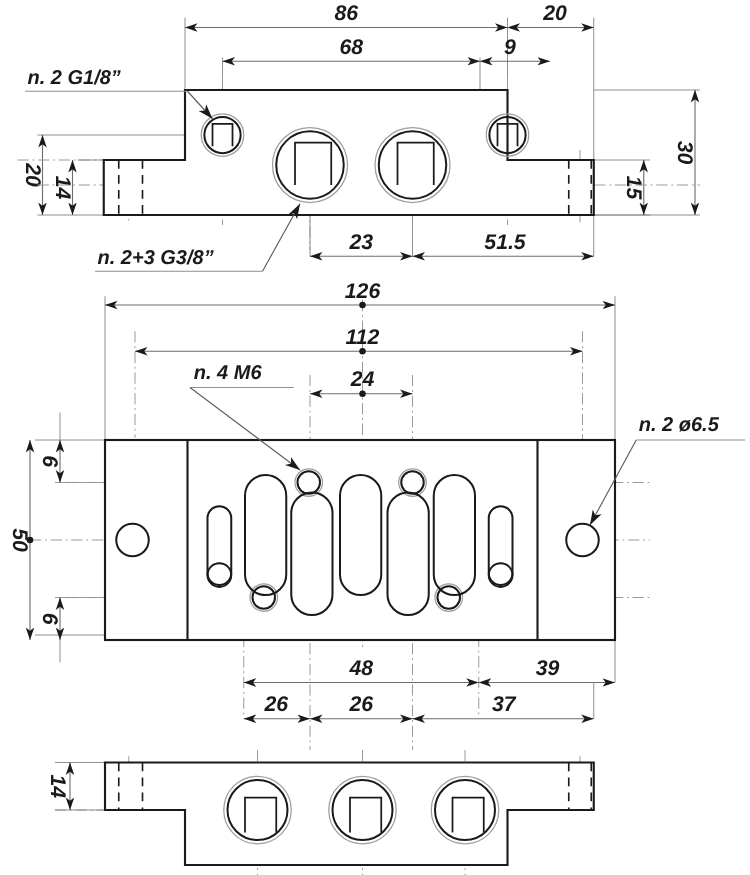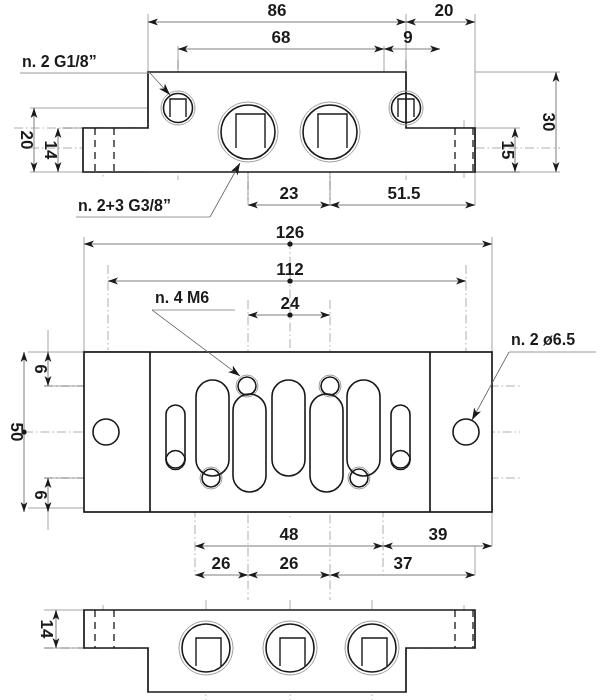--- a/index.html
+++ b/index.html
@@ -10,20 +10,21 @@
   body {
     width: 600px;
     height: 700px;
     font-family: "Liberation Sans", sans-serif;
     overflow: hidden;
   }
   #drawing-root {
     position: relative;
     width: 600px;
     height: 700px;
+    font-style: italic;
   }
   svg.tech-drawing {
     display: block;
     width: 600px;
     height: 700px;
     background: #ffffff;
   }
   .dim-text {
     font-family: "Liberation Sans", sans-serif;
     font-weight: bold;

